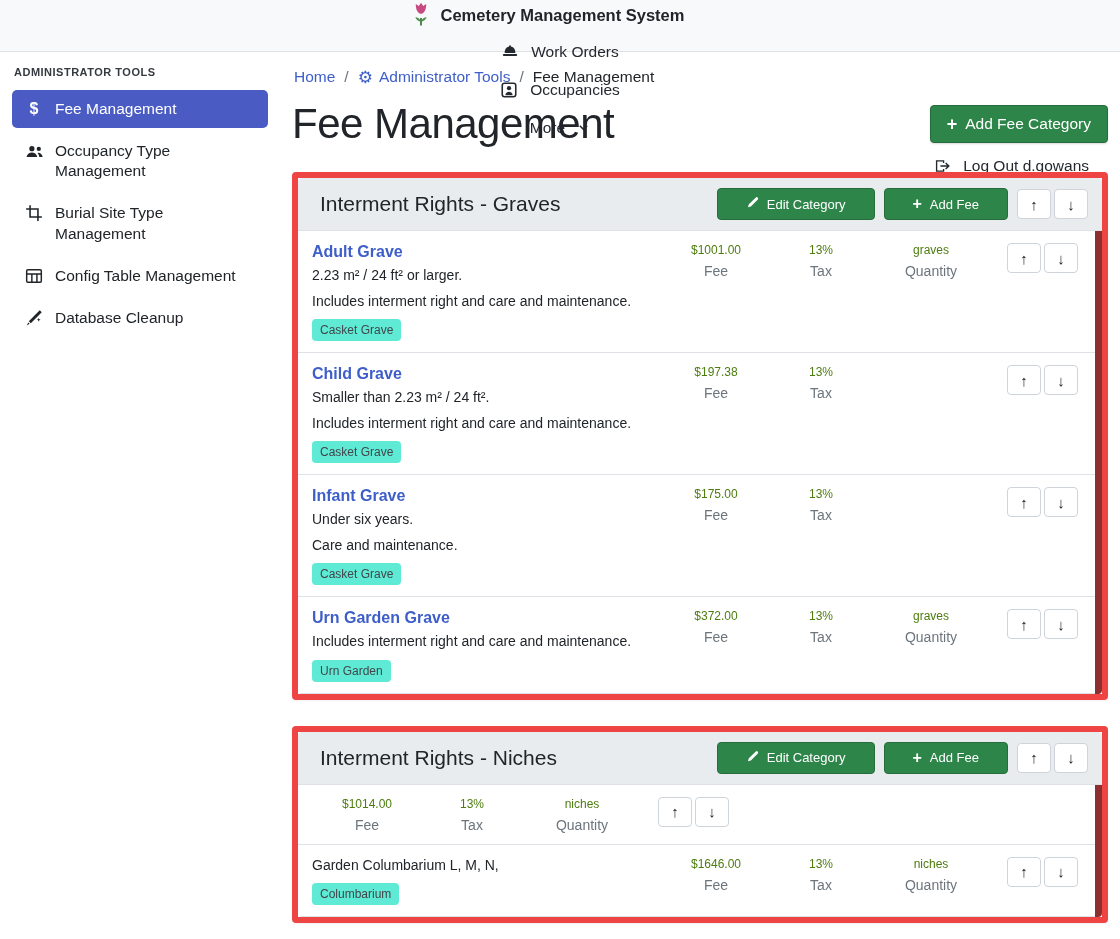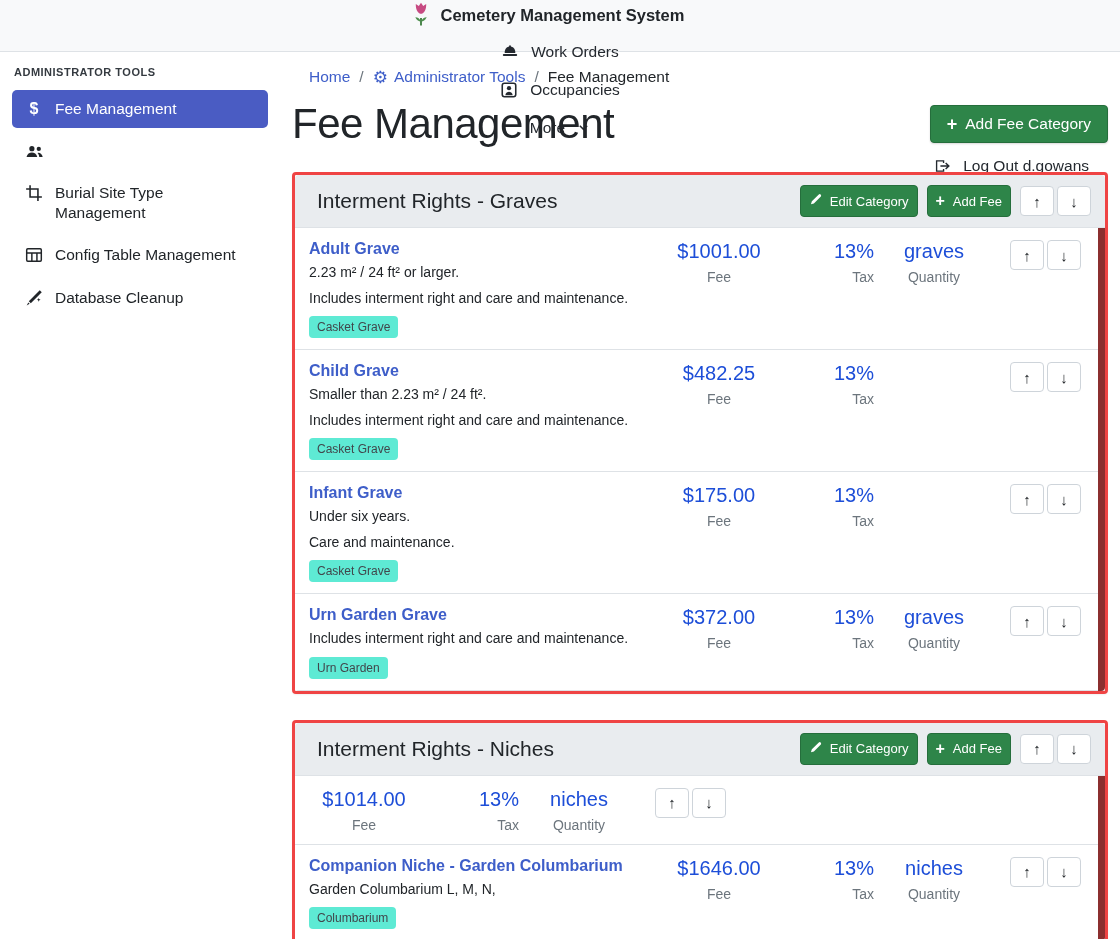--- a/index.html
+++ b/index.html
@@ -47,49 +47,49 @@
   .side-item .slabel { max-width:196px; }
   .side-item.active { background:var(--primary,#4a5cc3); color:#fff; }
   .side-item.active .sicon { color:#fff; }
   .dollar-glyph { font-weight:700; font-size:16px; line-height:1.1; }
 
   
   .main { flex:1; padding:10px 12px 0; min-width:0; }
 
   .breadcrumb {
     display:flex; align-items:center; gap:9px;
-    font-size:15.5px; margin:6px 0 0 17px;
+    font-size:15.5px; margin:6px 0 0 2px;
   }
   .breadcrumb a { color:var(--link,#3e5ec9); display:flex; align-items:center; gap:6px; }
   .crumb-sep { color:#6c757d; }
   .crumb-current { color:#212529; }
   .gear-glyph { font-size:17px; line-height:1; color:var(--link,#3e5ec9); }
 
   .title-row { display:flex; justify-content:space-between; align-items:center; margin:14px 0 24px; }
   .page-title { font-size:42px; font-weight:500; margin:0; letter-spacing:-0.5px; color:#212529; }
 
   .btn-green {
     background:var(--success,#2e8549); border:1px solid #256e3c; color:#fff;
     border-radius:4px; display:inline-flex; align-items:center; gap:8px;
   }
   .btn-lg { font-size:15.5px; padding:9px 16px; box-shadow:0 1px 2px rgba(0,0,0,.15); }
-  .btn-sm { font-size:13px; padding:7px 8px; }
+  .btn-sm { font-size:13px; padding:7px 28px; }
   .plus-glyph { font-weight:700; font-size:16px; line-height:1; }
   .plus-glyph.big { font-size:18px; }
 
   .btn-arrow {
     width:34px; height:30px; background:#fff; border:1px solid #ced4da;
     border-radius:4px; color:#212529; font-size:15px;
     display:inline-flex; align-items:center; justify-content:center;
   }
   .arrow-group { display:flex; gap:3px; }
 
   
   .card {
-    border:3px solid #ef4444; border-radius:4px; margin-bottom:26px;
+    border:6px solid #ef4444; border-radius:4px; margin-bottom:26px;
     box-shadow:0 1px 2px rgba(0,0,0,.06);
   }
   .card-header {
     background:#e9ecef; border-bottom:1px solid #dee2e6;
     border-radius:4px 4px 0 0;
     display:flex; align-items:center; padding:10px 14px 10px 22px;
   }
   .card-title { flex:1; font-size:21px; font-weight:500; margin:0; color:#212529; }
   .header-actions { display:flex; align-items:center; gap:9px; }
 
@@ -109,23 +109,23 @@
     display:inline-block; color:var(--link,#3e5ec9); font-weight:700;
     font-size:16px; margin-bottom:6px;
   }
   .fee-desc { font-size:14px; line-height:1.25; color:#212529; margin-bottom:8px; }
   .fee-desc:empty { display:none; }
   .badge {
     display:inline-block; background:#5eead4; color:#41464b;
     font-size:12px; padding:4px 8px; border-radius:4px; margin-top:1px;
   }
   .fee-col { width:110px; text-align:center; }
-  .fee-col.tax { width:100px;text-align:right; }
+  .fee-col.tax { width:100px; }
   .fee-col.qty { width:120px; }
-  .fee-col .val { font-size:20px; color:#1d4ed8; margin-bottom:6px; min-height:1px; }
+  .fee-col .val { font-size:12px; color:#4d7c0f; margin-bottom:6px; min-height:1px; }
   .fee-col .lbl { font-size:14px; color:#6c757d; }
   .fee-arrows { margin-left:16px; }
 </style>
 </head>
 <body>
 
 <nav class="navbar">
   <a class="brand">
     <span>
       <svg width="22" height="27" viewBox="0 0 24 28">
@@ -192,20 +192,21 @@
 
     <a class="side-item">
       <span class="sicon">
         <svg width="19" height="19" viewBox="0 0 16 16" fill="currentColor">
           <circle cx="5.8" cy="5.6" r="2.2"></circle>
           <path d="M1.3 12.6c.5-2.6 2.5-3.7 4.5-3.7s4 1.1 4.5 3.7z"></path>
           <circle cx="11.6" cy="5.8" r="1.8"></circle>
           <path d="M11.2 9.1c1.9.2 3.3 1.2 3.7 3.5h-2.9c-.1-1.4-.6-2.6-1.5-3.4z"></path>
         </svg>
       </span>
+      <span class="slabel">Occupancy Type Management</span>
     </a>
 
     <a class="side-item">
       <span class="sicon">
         <svg width="18" height="18" viewBox="0 0 16 16" fill="none" stroke="currentColor" stroke-width="1.4">
           <path d="M4.5 1v10.5H15"></path>
           <path d="M1 4.5h10.5V15"></path>
         </svg>
       </span>
       <span class="slabel">Burial Site Type Management</span>
@@ -313,21 +314,21 @@
         </div>
 
         <div class="fee-row">
           <div class="fee-info">
             <a class="fee-name">Child Grave</a>
             <div class="fee-desc">Smaller than 2.23 m² / 24 ft².</div>
             <div class="fee-desc">Includes interment right and care and maintenance.</div>
             <span class="badge">Casket Grave</span>
           </div>
           <div class="fee-col">
-            <div class="val">$482.25</div>
+            <div class="val">$197.38</div>
             <div class="lbl">Fee</div>
           </div>
           <div class="fee-col tax">
             <div class="val">13%</div>
             <div class="lbl">Tax</div>
           </div>
           <div class="fee-col qty">
             <div class="val"></div>
             <div class="lbl"></div>
           </div>
@@ -450,21 +451,20 @@
                 <span>↑</span>
               </button>
             <button class="btn-arrow">
                 <span>↓</span>
               </button>
           </span>
         </div>
 
         <div class="fee-row">
           <div class="fee-info">
-            <a class="fee-name">Companion Niche - Garden Columbarium</a>
             <div class="fee-desc">Garden Columbarium L, M, N,</div>
             <span class="badge">Columbarium</span>
           </div>
           <div class="fee-col">
             <div class="val">$1646.00</div>
             <div class="lbl">Fee</div>
           </div>
           <div class="fee-col tax">
             <div class="val">13%</div>
             <div class="lbl">Tax</div>

